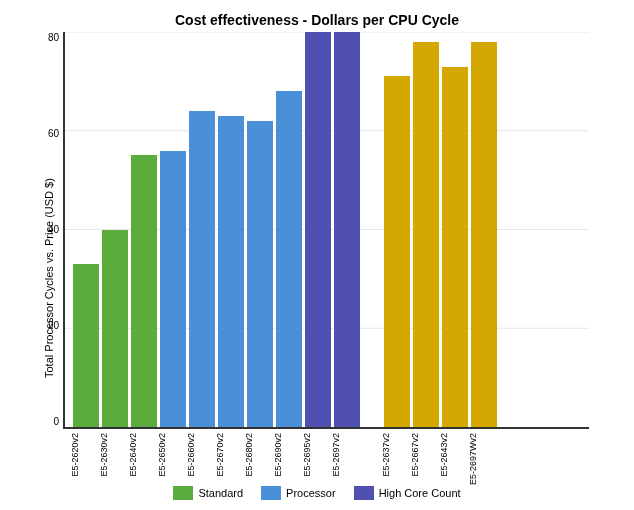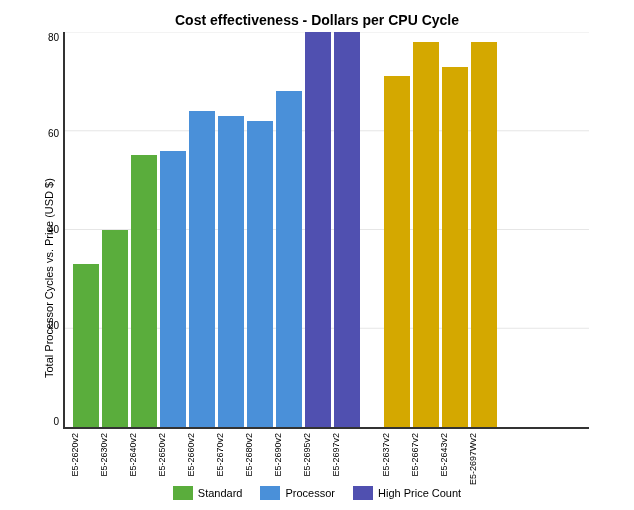--- a/index.html
+++ b/index.html
@@ -203,16 +203,16 @@
   <div class="legend-item">
         <div class="legend-swatch" style="background-color: rgb(90, 173, 60);"></div>
         <span>Standard</span>
       </div>
       <div class="legend-item">
         <div class="legend-swatch" style="background-color: rgb(74, 144, 217);"></div>
         <span>Processor</span>
       </div>
       <div class="legend-item">
         <div class="legend-swatch" style="background-color: rgb(80, 80, 176);"></div>
-        <span>High Price Count</span>
+        <span>High Core Count</span>
       </div>
     </div>
 </div>
 
 </body></html>

